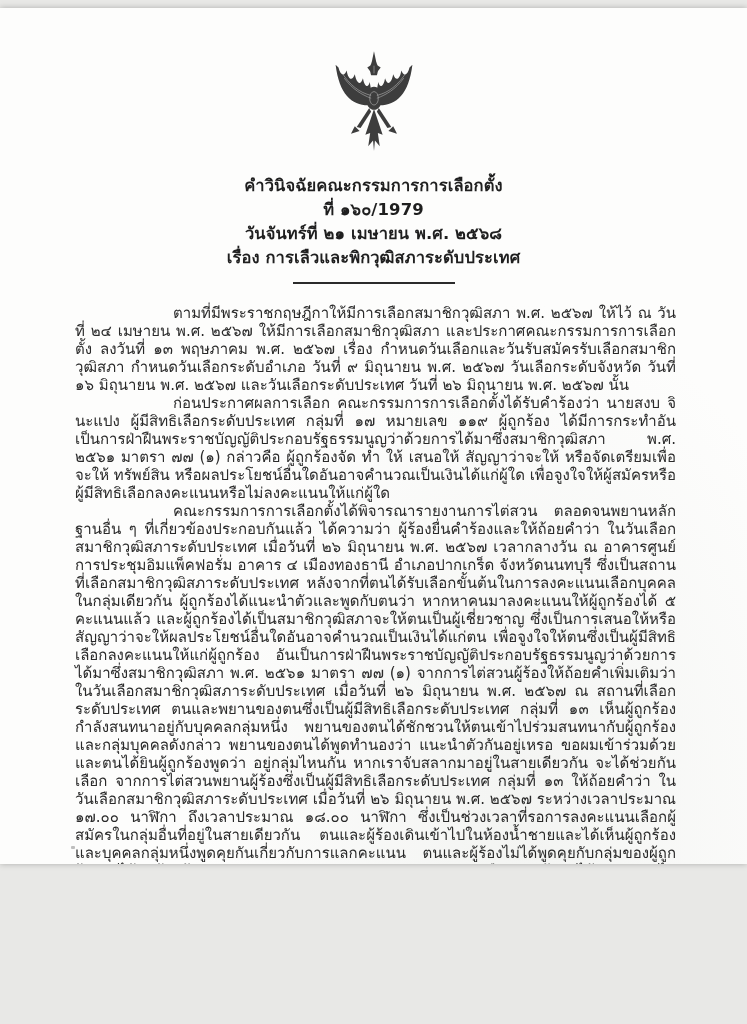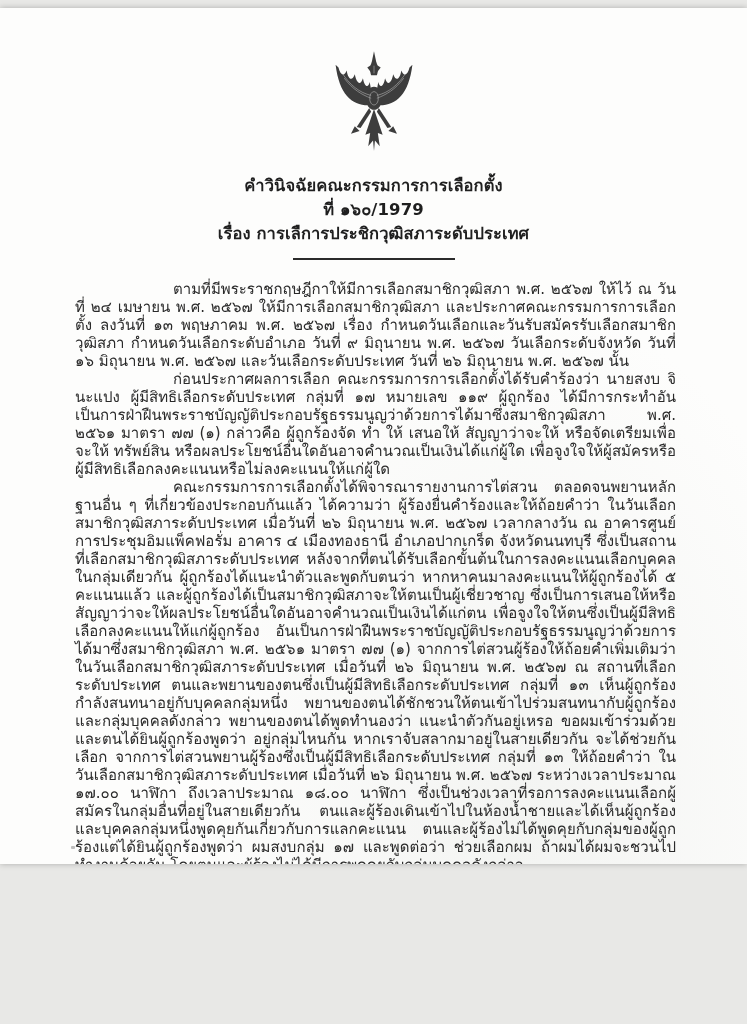--- a/index.html
+++ b/index.html
@@ -81,21 +81,22 @@
         <path d="M162 62 C144 86 126 96 106 104"></path>
         <path d="M100 36 L100 52"></path>
         <ellipse cx="100" cy="104" rx="9" ry="14"></ellipse>
       </g>
     </svg>
   </div>
 
   <div class="title-block">
     <div>คำวินิจฉัยคณะกรรมการการเลือกตั้ง</div>
     <div>ที่ ๑๖๐/1979</div>
-    <div>เรื่อง  การเลืการประชิกวุฒิสภาระดับประเทศ</div>
+    <div>วันจันทร์ที่ ๒๑ เมษายน พ.ศ. ๒๕๖๘</div>
+    <div>เรื่อง  การเลืวและพิกวุฒิสภาระดับประเทศ</div>
   </div>
 
   <div class="divider"></div>
 
   <div class="body-text">
     <p>ตามที่มีพระราชกฤษฎีกาให้มีการเลือกสมาชิกวุฒิสภา พ.ศ. ๒๕๖๗ ให้ไว้ ณ วันที่ ๒๔ เมษายน พ.ศ. ๒๕๖๗ ให้มีการเลือกสมาชิกวุฒิสภา และประกาศคณะกรรมการการเลือกตั้ง ลงวันที่ ๑๓ พฤษภาคม พ.ศ. ๒๕๖๗ เรื่อง กำหนดวันเลือกและวันรับสมัครรับเลือกสมาชิกวุฒิสภา กำหนดวันเลือกระดับอำเภอ วันที่ ๙ มิถุนายน พ.ศ. ๒๕๖๗ วันเลือกระดับจังหวัด วันที่ ๑๖ มิถุนายน พ.ศ. ๒๕๖๗ และวันเลือกระดับประเทศ วันที่ ๒๖ มิถุนายน พ.ศ. ๒๕๖๗ นั้น</p>
     <p>ก่อนประกาศผลการเลือก คณะกรรมการการเลือกตั้งได้รับคำร้องว่า นายสงบ จินะแปง ผู้มีสิทธิเลือกระดับประเทศ กลุ่มที่ ๑๗ หมายเลข ๑๑๙ ผู้ถูกร้อง ได้มีการกระทำอันเป็นการฝ่าฝืนพระราชบัญญัติประกอบรัฐธรรมนูญว่าด้วยการได้มาซึ่งสมาชิกวุฒิสภา พ.ศ. ๒๕๖๑ มาตรา ๗๗ (๑) กล่าวคือ ผู้ถูกร้องจัด ทำ ให้ เสนอให้ สัญญาว่าจะให้ หรือจัดเตรียมเพื่อจะให้ ทรัพย์สิน หรือผลประโยชน์อื่นใดอันอาจคำนวณเป็นเงินได้แก่ผู้ใด เพื่อจูงใจให้ผู้สมัครหรือผู้มีสิทธิเลือกลงคะแนนหรือไม่ลงคะแนนให้แก่ผู้ใด</p>
     <p>คณะกรรมการการเลือกตั้งได้พิจารณารายงานการไต่สวน ตลอดจนพยานหลักฐานอื่น ๆ ที่เกี่ยวข้องประกอบกันแล้ว ได้ความว่า ผู้ร้องยื่นคำร้องและให้ถ้อยคำว่า ในวันเลือกสมาชิกวุฒิสภาระดับประเทศ เมื่อวันที่ ๒๖ มิถุนายน พ.ศ. ๒๕๖๗ เวลากลางวัน ณ อาคารศูนย์การประชุมอิมแพ็คฟอรั่ม อาคาร ๔ เมืองทองธานี อำเภอปากเกร็ด จังหวัดนนทบุรี ซึ่งเป็นสถานที่เลือกสมาชิกวุฒิสภาระดับประเทศ หลังจากที่ตนได้รับเลือกขั้นต้นในการลงคะแนนเลือกบุคคลในกลุ่มเดียวกัน ผู้ถูกร้องได้แนะนำตัวและพูดกับตนว่า หากหาคนมาลงคะแนนให้ผู้ถูกร้องได้ ๕ คะแนนแล้ว และผู้ถูกร้องได้เป็นสมาชิกวุฒิสภาจะให้ตนเป็นผู้เชี่ยวชาญ ซึ่งเป็นการเสนอให้หรือสัญญาว่าจะให้ผลประโยชน์อื่นใดอันอาจคำนวณเป็นเงินได้แก่ตน เพื่อจูงใจให้ตนซึ่งเป็นผู้มีสิทธิเลือกลงคะแนนให้แก่ผู้ถูกร้อง อันเป็นการฝ่าฝืนพระราชบัญญัติประกอบรัฐธรรมนูญว่าด้วยการได้มาซึ่งสมาชิกวุฒิสภา พ.ศ. ๒๕๖๑ มาตรา ๗๗ (๑) จากการไต่สวนผู้ร้องให้ถ้อยคำเพิ่มเติมว่า ในวันเลือกสมาชิกวุฒิสภาระดับประเทศ เมื่อวันที่ ๒๖ มิถุนายน พ.ศ. ๒๕๖๗ ณ สถานที่เลือกระดับประเทศ ตนและพยานของตนซึ่งเป็นผู้มีสิทธิเลือกระดับประเทศ กลุ่มที่ ๑๓ เห็นผู้ถูกร้องกำลังสนทนาอยู่กับบุคคลกลุ่มหนึ่ง พยานของตนได้ชักชวนให้ตนเข้าไปร่วมสนทนากับผู้ถูกร้องและกลุ่มบุคคลดังกล่าว พยานของตนได้พูดทำนองว่า แนะนำตัวกันอยู่เหรอ ขอผมเข้าร่วมด้วย และตนได้ยินผู้ถูกร้องพูดว่า อยู่กลุ่มไหนกัน หากเราจับสลากมาอยู่ในสายเดียวกัน จะได้ช่วยกันเลือก จากการไต่สวนพยานผู้ร้องซึ่งเป็นผู้มีสิทธิเลือกระดับประเทศ กลุ่มที่ ๑๓ ให้ถ้อยคำว่า ในวันเลือกสมาชิกวุฒิสภาระดับประเทศ เมื่อวันที่ ๒๖ มิถุนายน พ.ศ. ๒๕๖๗ ระหว่างเวลาประมาณ ๑๗.๐๐ นาฬิกา ถึงเวลาประมาณ ๑๘.๐๐ นาฬิกา ซึ่งเป็นช่วงเวลาที่รอการลงคะแนนเลือกผู้สมัครในกลุ่มอื่นที่อยู่ในสายเดียวกัน ตนและผู้ร้องเดินเข้าไปในห้องน้ำชายและได้เห็นผู้ถูกร้องและบุคคลกลุ่มหนึ่งพูดคุยกันเกี่ยวกับการแลกคะแนน ตนและผู้ร้องไม่ได้พูดคุยกับกลุ่มของผู้ถูกร้องแต่ได้ยินผู้ถูกร้องพูดว่า ผมสงบกลุ่ม ๑๗ และพูดต่อว่า ช่วยเลือกผม ถ้าผมได้ผมจะชวนไปทำงานด้วยกัน โดยตนและผู้ร้องไม่ได้มีการพูดคุยกับกลุ่มบุคคลดังกล่าว</p>
   </div>
 

